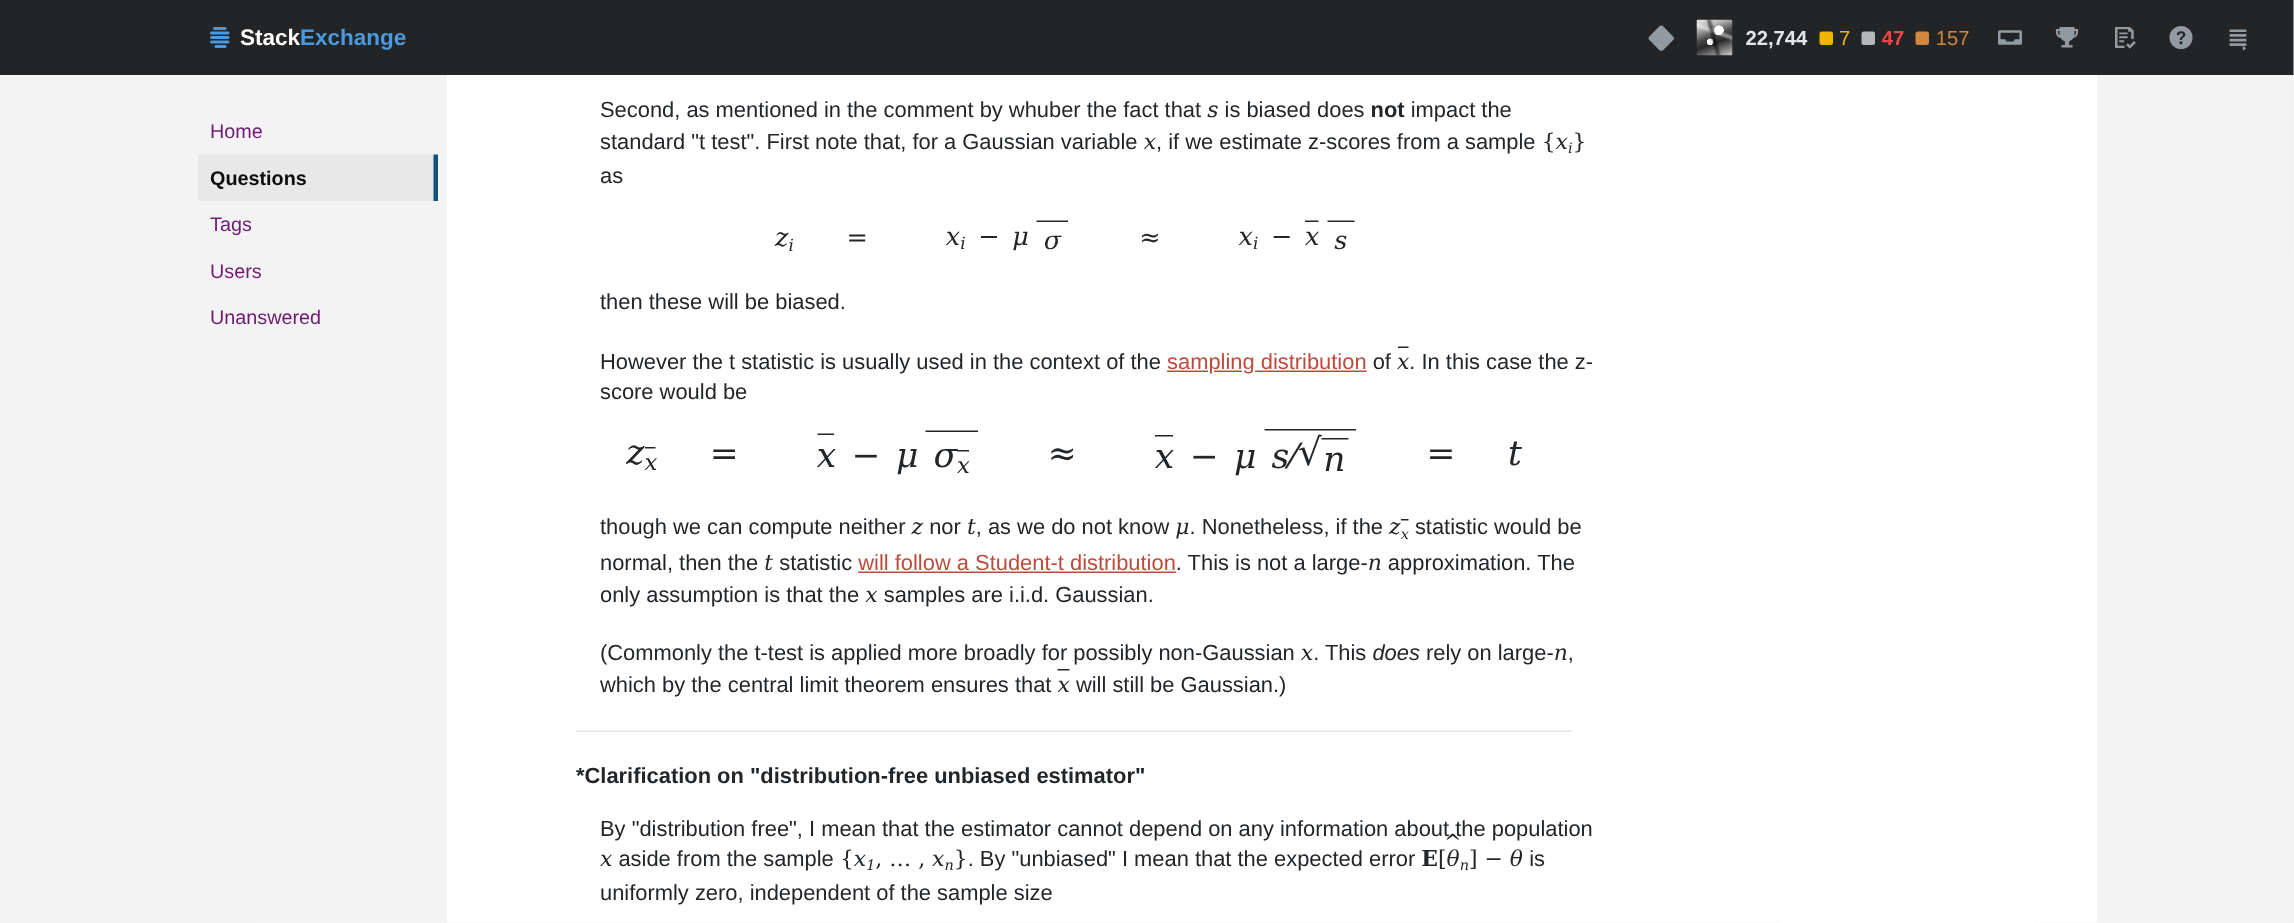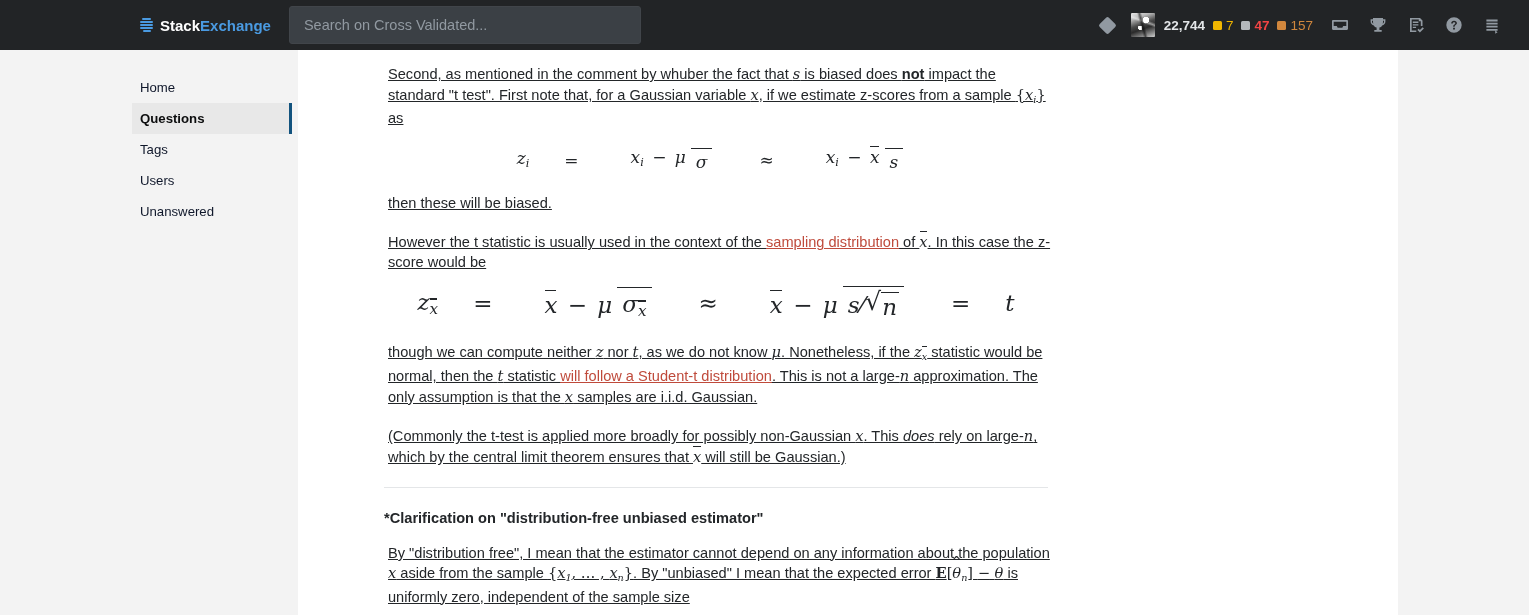--- a/index.html
+++ b/index.html
@@ -120,21 +120,21 @@
     position: absolute; top: 50px; left: 0;
     width: 298px; height: 565px;
     background: #f3f3f3;
   }
   #sidenav { padding-top: 22px; }
   .side-item {
     display: block;
     height: 31px; line-height: 31px;
     padding-left: 140px;
     font-size: 13.2px;
-    color: #0f172a;
+    color: #701a75;
     cursor: pointer;
     position: relative;
     text-decoration: none;
   }
   .side-item.active {
     background: #e8e8e8;
     color: #0c0d0e;
     font-weight: bold;
     width: 160px;
     margin-left: 132px;
@@ -154,23 +154,22 @@
     overflow: hidden;
   }
   #post {
     padding: 14px 50px 0 86px;
     width: 1100px;
   }
   .ptext {
     font-size: 14.6px;
     line-height: 19.6px;
     color: #232629;
-    margin: 0 0 19px 4px;
+    margin: 0 0 19px 16px;
     max-width: 664px;
-    text-decoration: underline;
   }
   .ptext.tight { margin-bottom: 14px; }
   .ptext b { font-weight: bold; }
   .ptext i { font-style: italic; }
   a.link {
     color: #bf4a3b;
     text-decoration: underline;
     cursor: pointer;
   }
   hr.sep {
@@ -236,23 +235,20 @@
     <span class="logo-stack">
       <i></i>
         <i></i>
         <i></i>
         <i></i>
         <i></i>
     </span>
     <span id="logo-text"><span>Stack</span><span class="blue">Exchange</span></span>
   </div>
 
-  <div id="search-wrap">
-    <input id="search-input" type="text" placeholder="Search on Cross Validated..." style="">
-  </div>
 
   <div id="nav-right">
 
     <div id="diamond-icon">
       <span class="dia"></span>
     </div>
 
     <div id="user-box">
       <div id="avatar"></div>
       <span id="rep">22,744</span>

